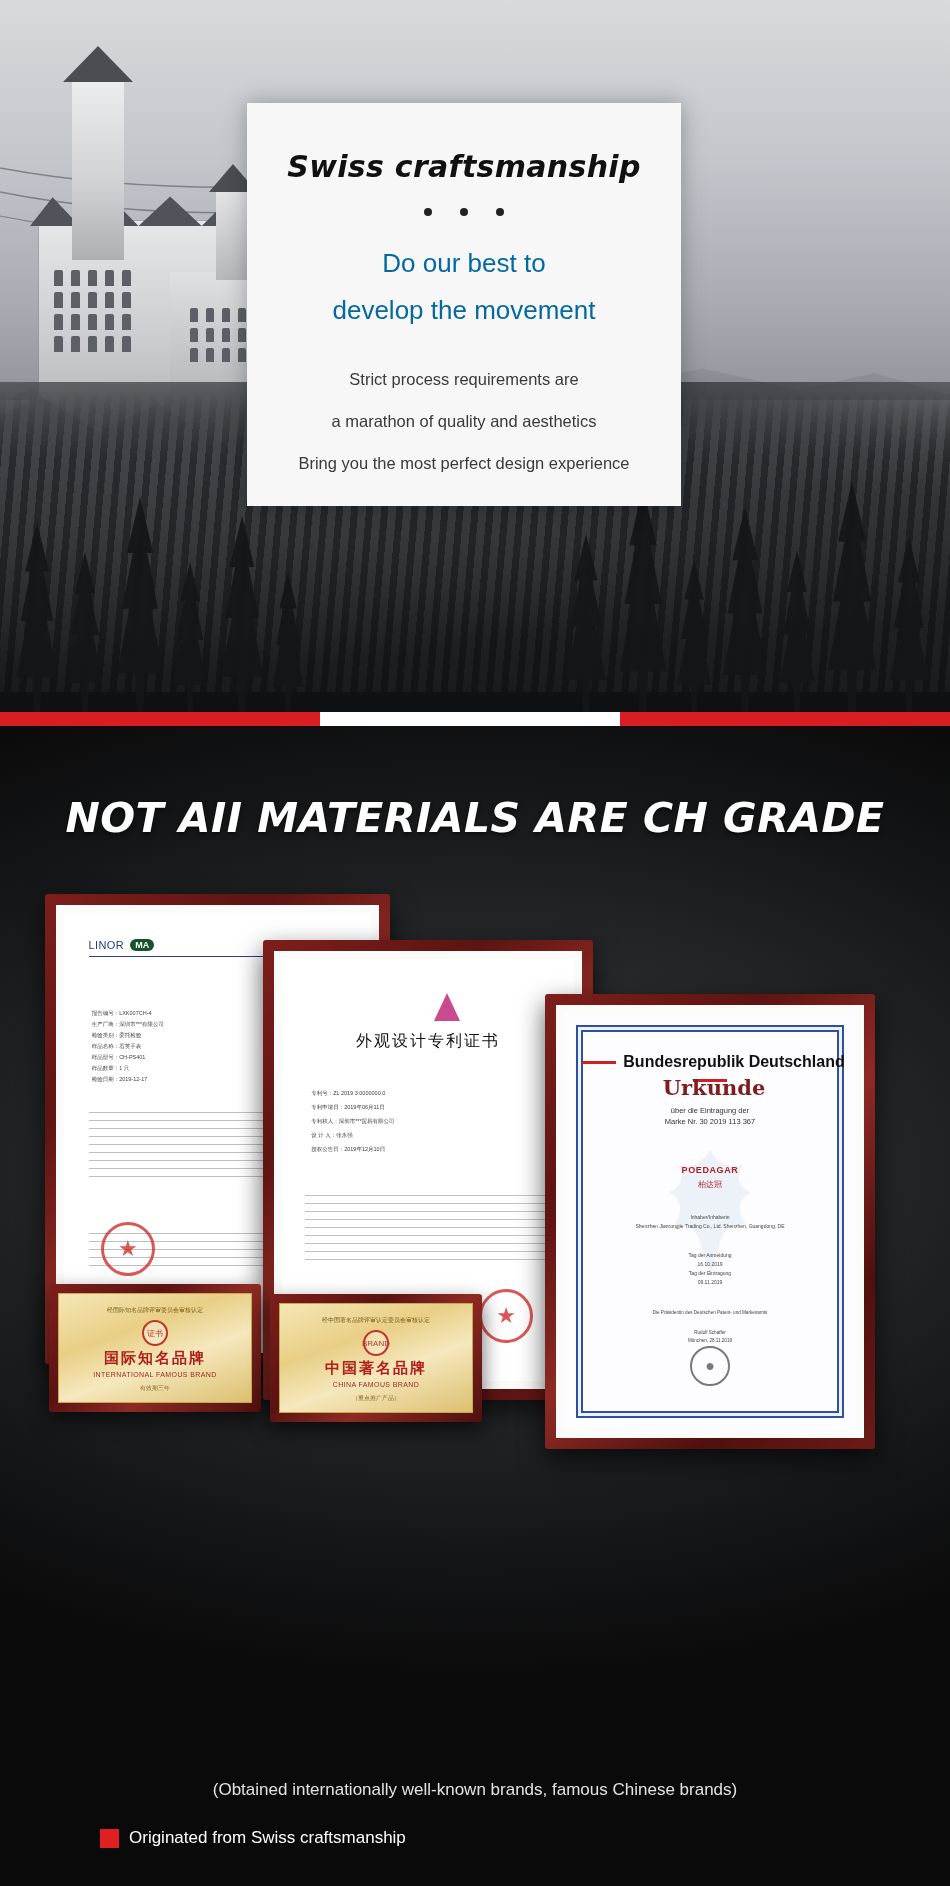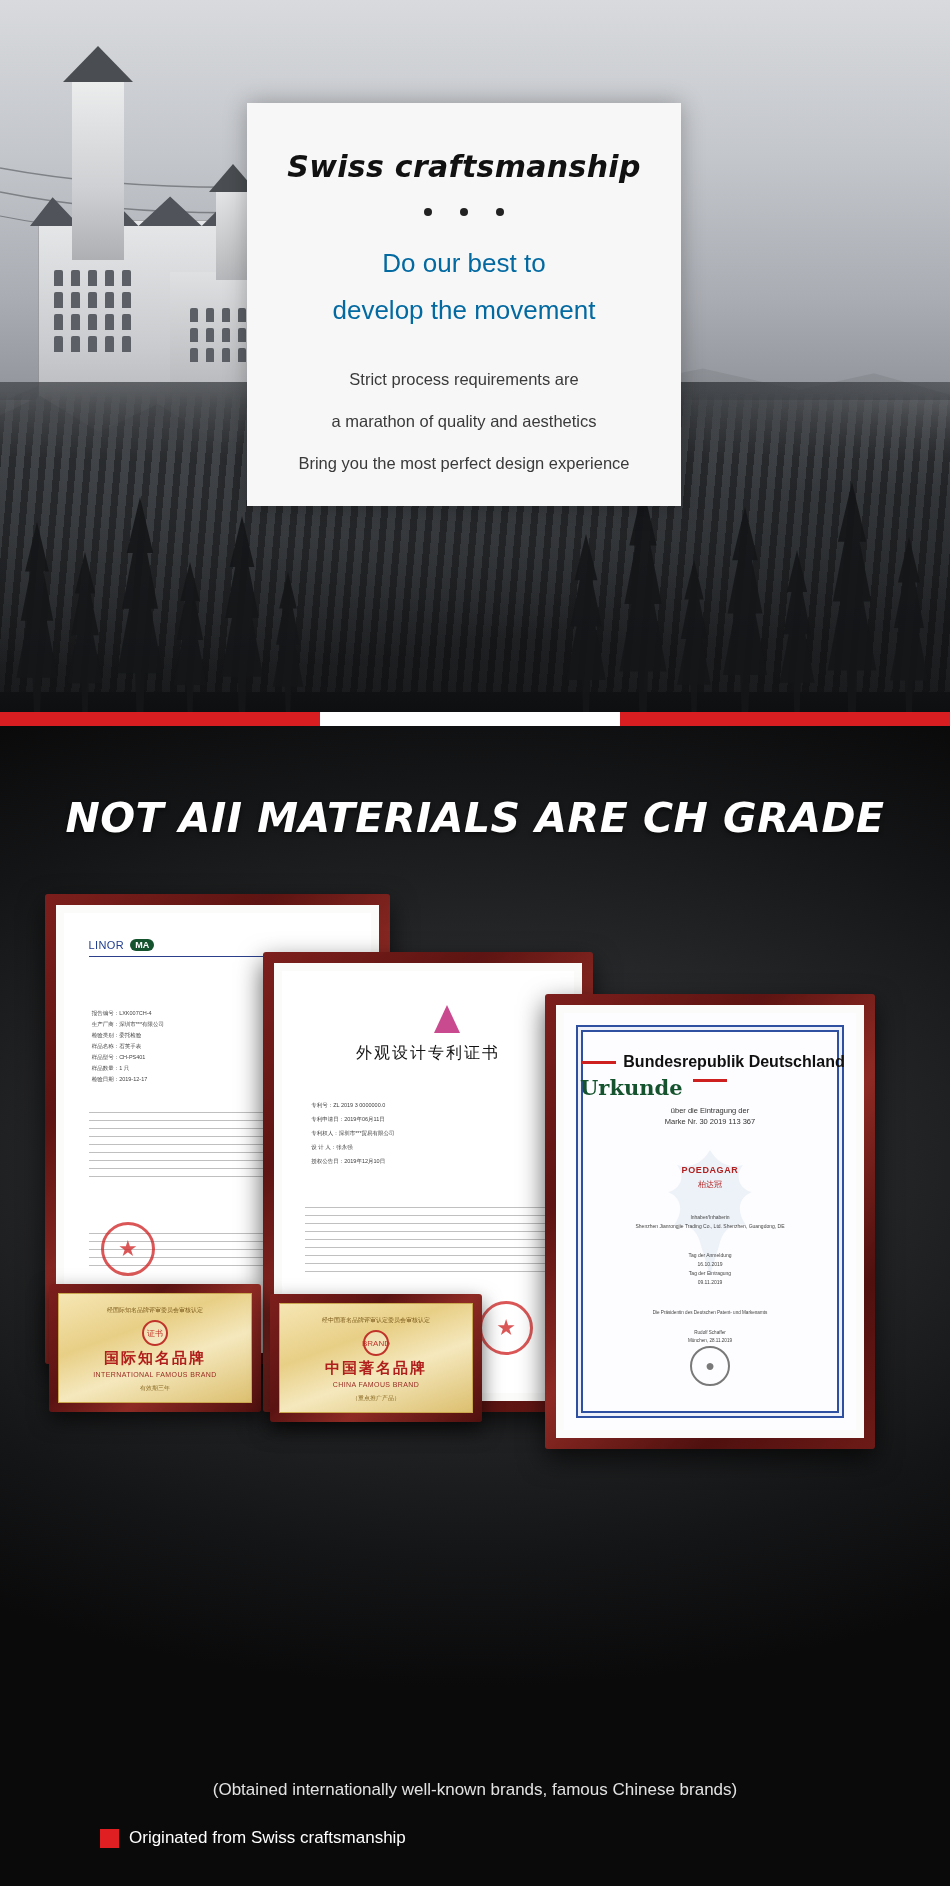--- a/index.html
+++ b/index.html
@@ -334,21 +334,21 @@
     background: #14532d; color: #fff; font-size: 9px; font-weight: 700;
     padding: 1px 5px; border-radius: 6px;
   }
   #frame1 .cn-title {
     position: absolute; right: 9%; top: 11%;
     font-size: 17px; color: #1a1a1a; letter-spacing: 2px;
     font-family: "DejaVu Sans", sans-serif;
   }
 
   
-  #frame2 { left: 218px; top: 68px; width: 330px; height: 460px; }
+  #frame2 { left: 218px; top: 56px; width: 330px; height: 460px; }
   #frame2 .cn-title {
     position: absolute; left: 50%; transform: translateX(-50%); top: 17%;
     font-size: 16px; color: #141414; letter-spacing: 2px; white-space: nowrap;
   }
   #frame2 .logo-tri {
     position: absolute; left: 52%; top: 8%;
     width: 0; height: 0;
     border-left: 13px solid transparent;
     border-right: 13px solid transparent;
     border-bottom: 28px solid #c02a7a;
@@ -367,23 +367,23 @@
     position: absolute; left: 0; right: 0; top: 40px;
     text-align: center; font-size: 16px; font-weight: 700; color: #111;
   }
   #frame3 .de-country::before,
   #frame3 .de-country::after {
     content: ""; display: inline-block;
     width: 34px; height: 3px; background: #cf2020; vertical-align: middle;
     margin: 0 7px;
   }
   #frame3 .de-title {
-    position: absolute; left: 16px; right: 0; top: 62px;
-    font-family: "DejaVu Serif", serif;
-    font-size: 21px; font-weight: 700; color: #14532d;
+    position: absolute; left: 8px; right: 0; top: 62px;
+    text-align: center; font-family: "DejaVu Serif", serif;
+    font-size: 21px; font-weight: 700; color: #7f1d1d;
   }
   #frame3 .de-sub {
     position: absolute; left: 0; right: 0; top: 92px;
     text-align: center; font-size: 7.5px; color: #333; line-height: 11px;
   }
   #frame3 .de-brand {
     position: absolute; left: 0; right: 0; top: 152px;
     text-align: center; font-size: 9px; font-weight: 700; color: #b02020;
     letter-spacing: .6px;
   }

